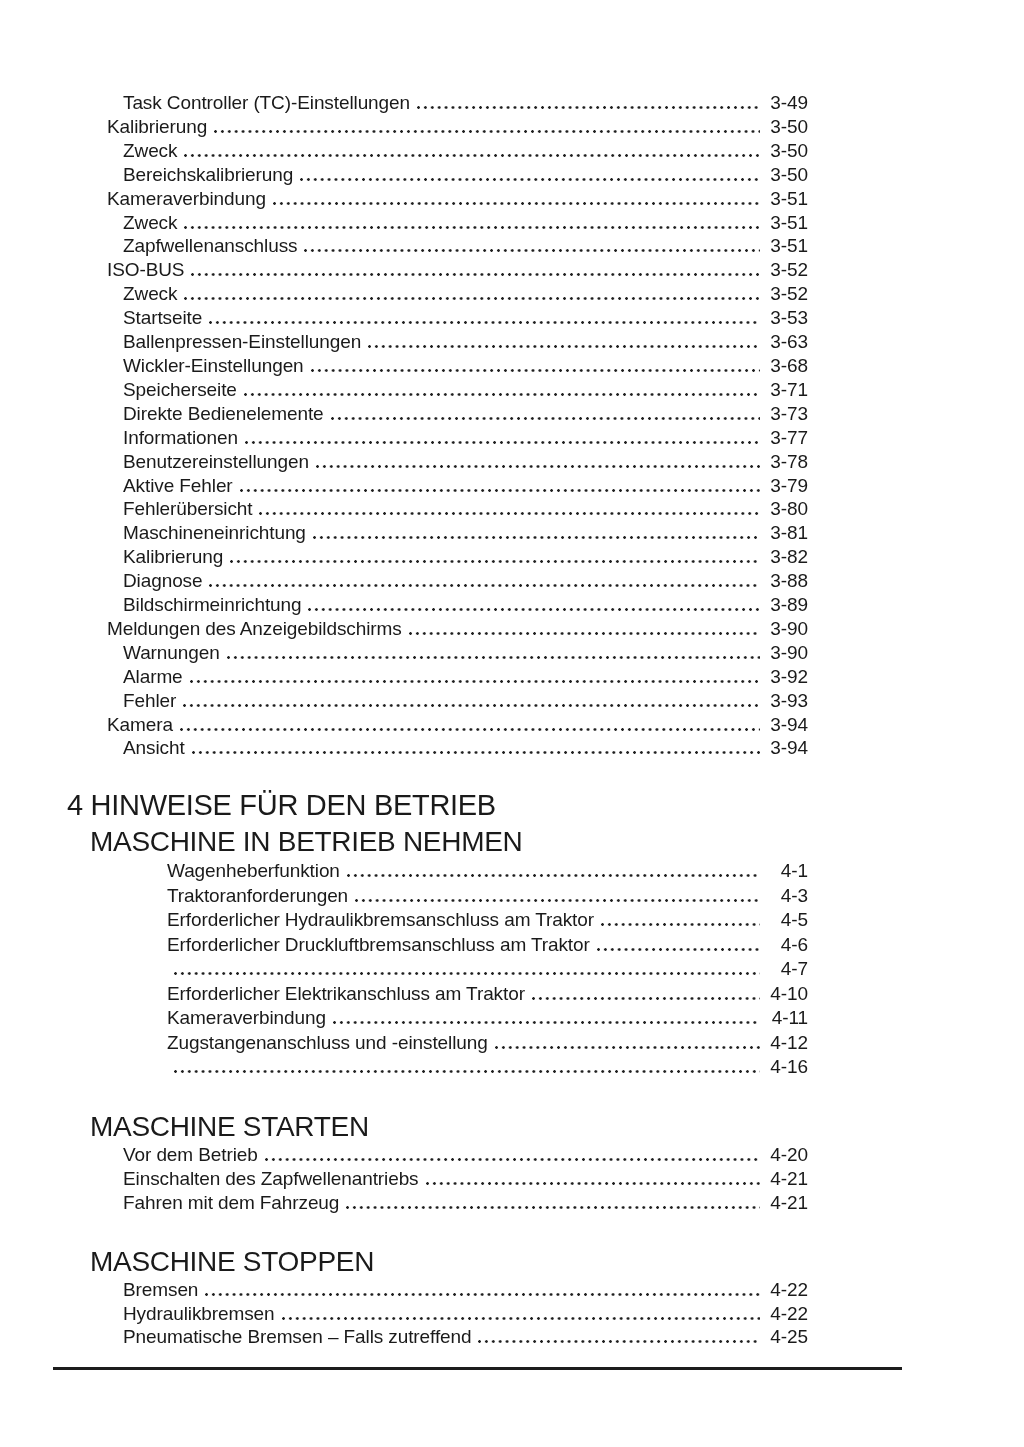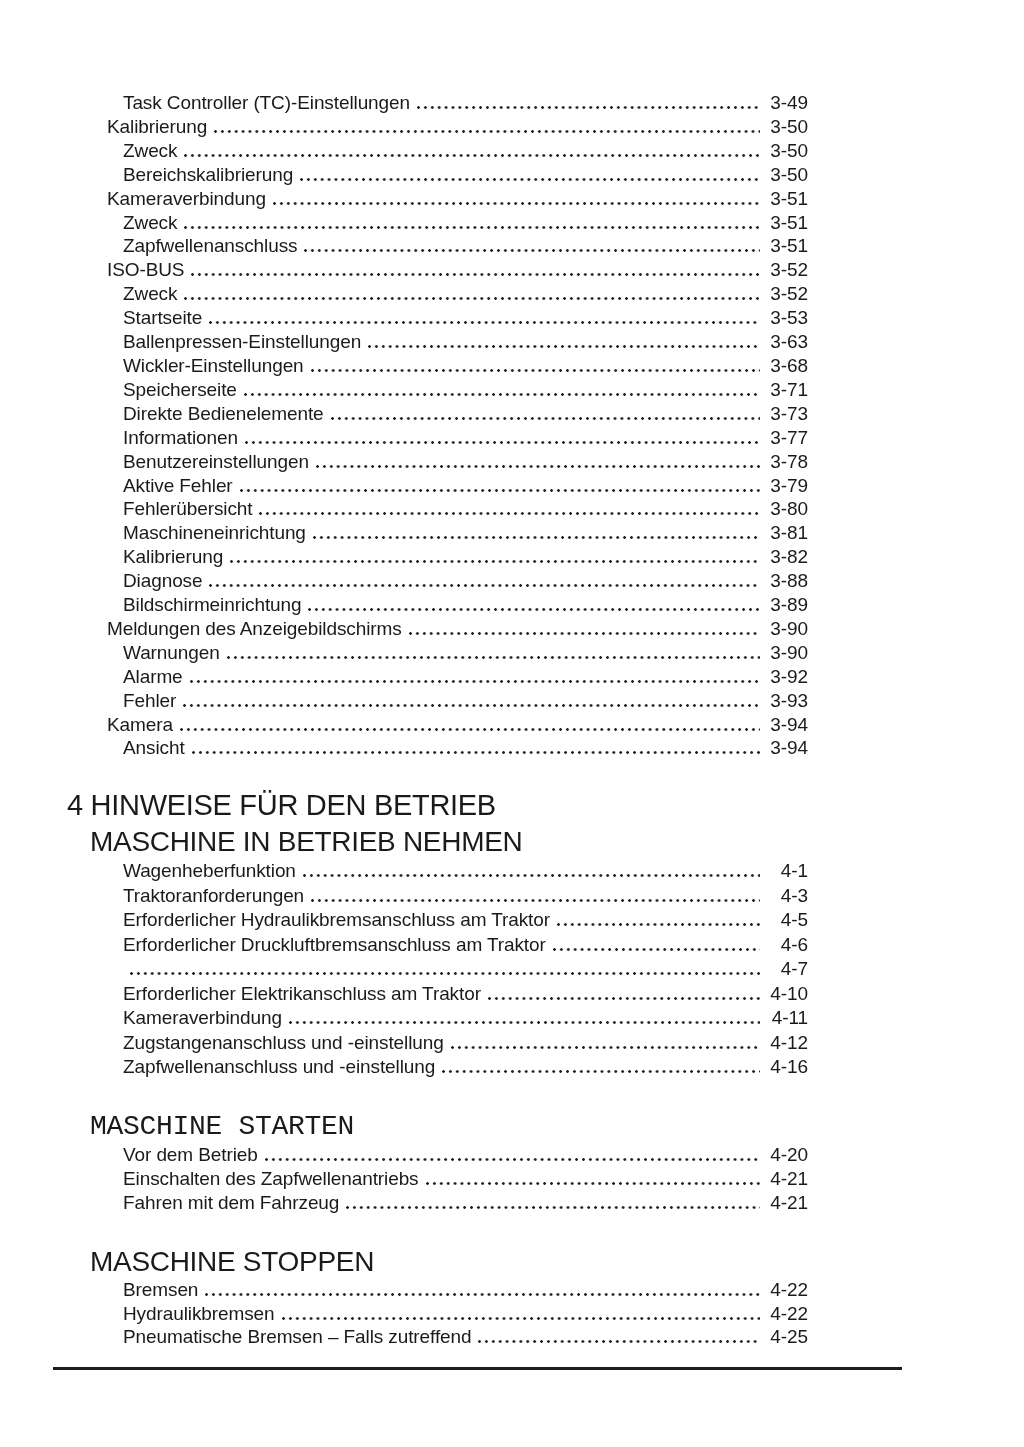--- a/index.html
+++ b/index.html
@@ -9,21 +9,21 @@
     height: 1447px;
     background: #ffffff;
     font-family: "Liberation Sans", sans-serif;
     color: #1a1a1a;
     overflow: hidden;
   }
   .toc-list { position: absolute; font-size: 19px; letter-spacing: -0.1px; }
   #toc3 { top: 91px; left: 107px; right: 94px; }
   #toc3 .row { height: 23.92px; line-height: 23.92px; }
   #sec0-entries { top: 859px; left: 123px; right: 94px; }
-  #sec0-entries .row { height: 24.5px; line-height: 24.5px; }
+  #sec0-entries .row { height: 24.5px; line-height: 24.5px; margin-left: 44px; }
   #sec1-entries { top: 1143px; left: 123px; right: 94px; }
   #sec1-entries .row { height: 24px; line-height: 24px; }
   #sec2-entries { top: 1278px; left: 123px; right: 94px; }
   #sec2-entries .row { height: 23.5px; line-height: 23.5px; }
 
   .row { display: flex; align-items: baseline; }
   .row.lvl2 { padding-left: 16px; }
   .lbl { white-space: nowrap; }
   .leader {
     flex: 1 1 auto;
@@ -50,21 +50,21 @@
   .section-h {
     position: absolute;
     left: 90px;
     font-size: 28px;
     font-weight: 400;
     line-height: 1;
     letter-spacing: -0.3px;
     white-space: nowrap;
   }
   #sec0-h { top: 828px; }
-  #sec1-h { top: 1113px; font-family: Liberation Mono, monospace; }
+  #sec1-h { top: 1113px; }
   #sec2-h { top: 1248px; }
 
   .bottom-rule {
     position: absolute;
     top: 1367px;
     left: 53px;
     width: 880px;
     height: 3px;
     background: #1d1d1d;
   }
@@ -254,21 +254,20 @@
         <span class="lbl">Kameraverbindung</span>
         <span class="leader"></span>
         <span class="pg">4-11</span>
       </div>
       <div class="row">
         <span class="lbl">Zugstangenanschluss und -einstellung</span>
         <span class="leader"></span>
         <span class="pg">4-12</span>
       </div>
       <div class="row">
-        <span class="lbl">Zapfwellenanschluss und -einstellung</span>
         <span class="leader"></span>
         <span class="pg">4-16</span>
       </div>
     </div>
 
   <div id="sec1-h" class="section-h">MASCHINE STARTEN</div>
   <div id="sec1-entries" class="toc-list">
       <div class="row">
         <span class="lbl">Vor dem Betrieb</span>
         <span class="leader"></span>

